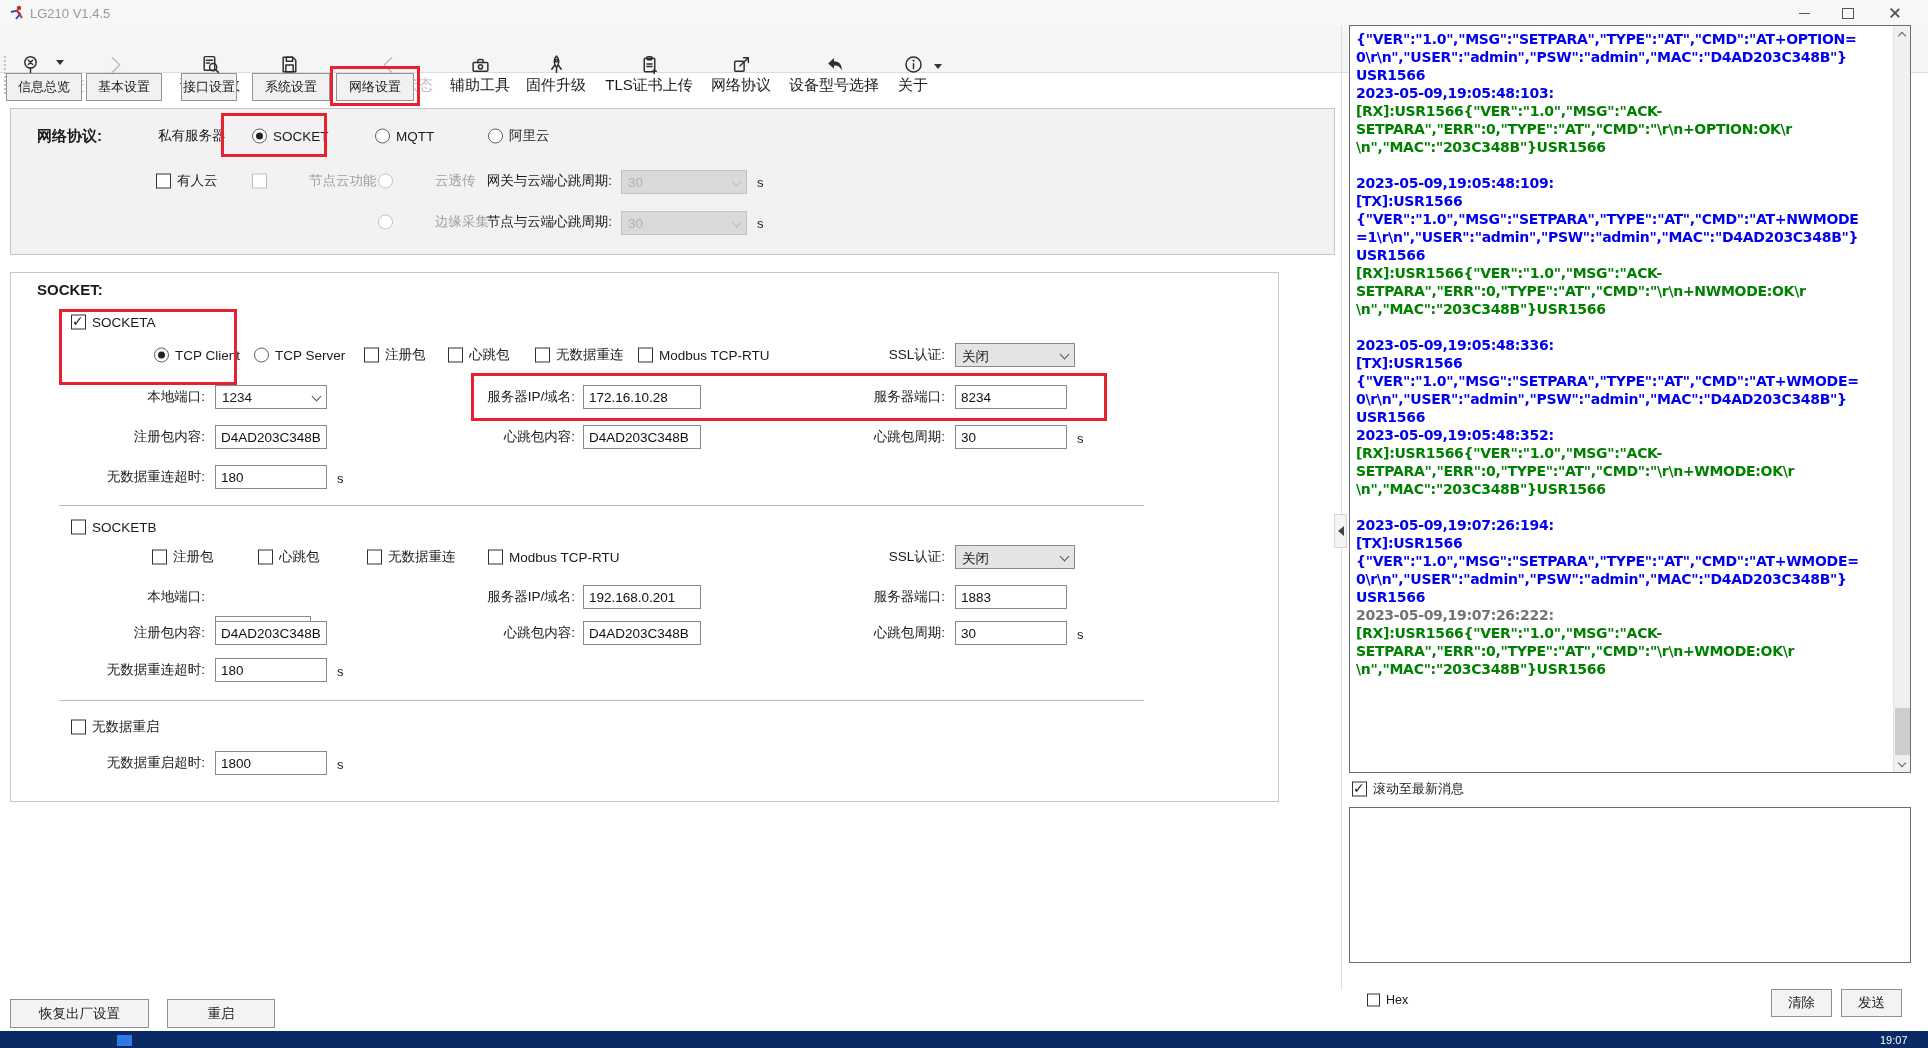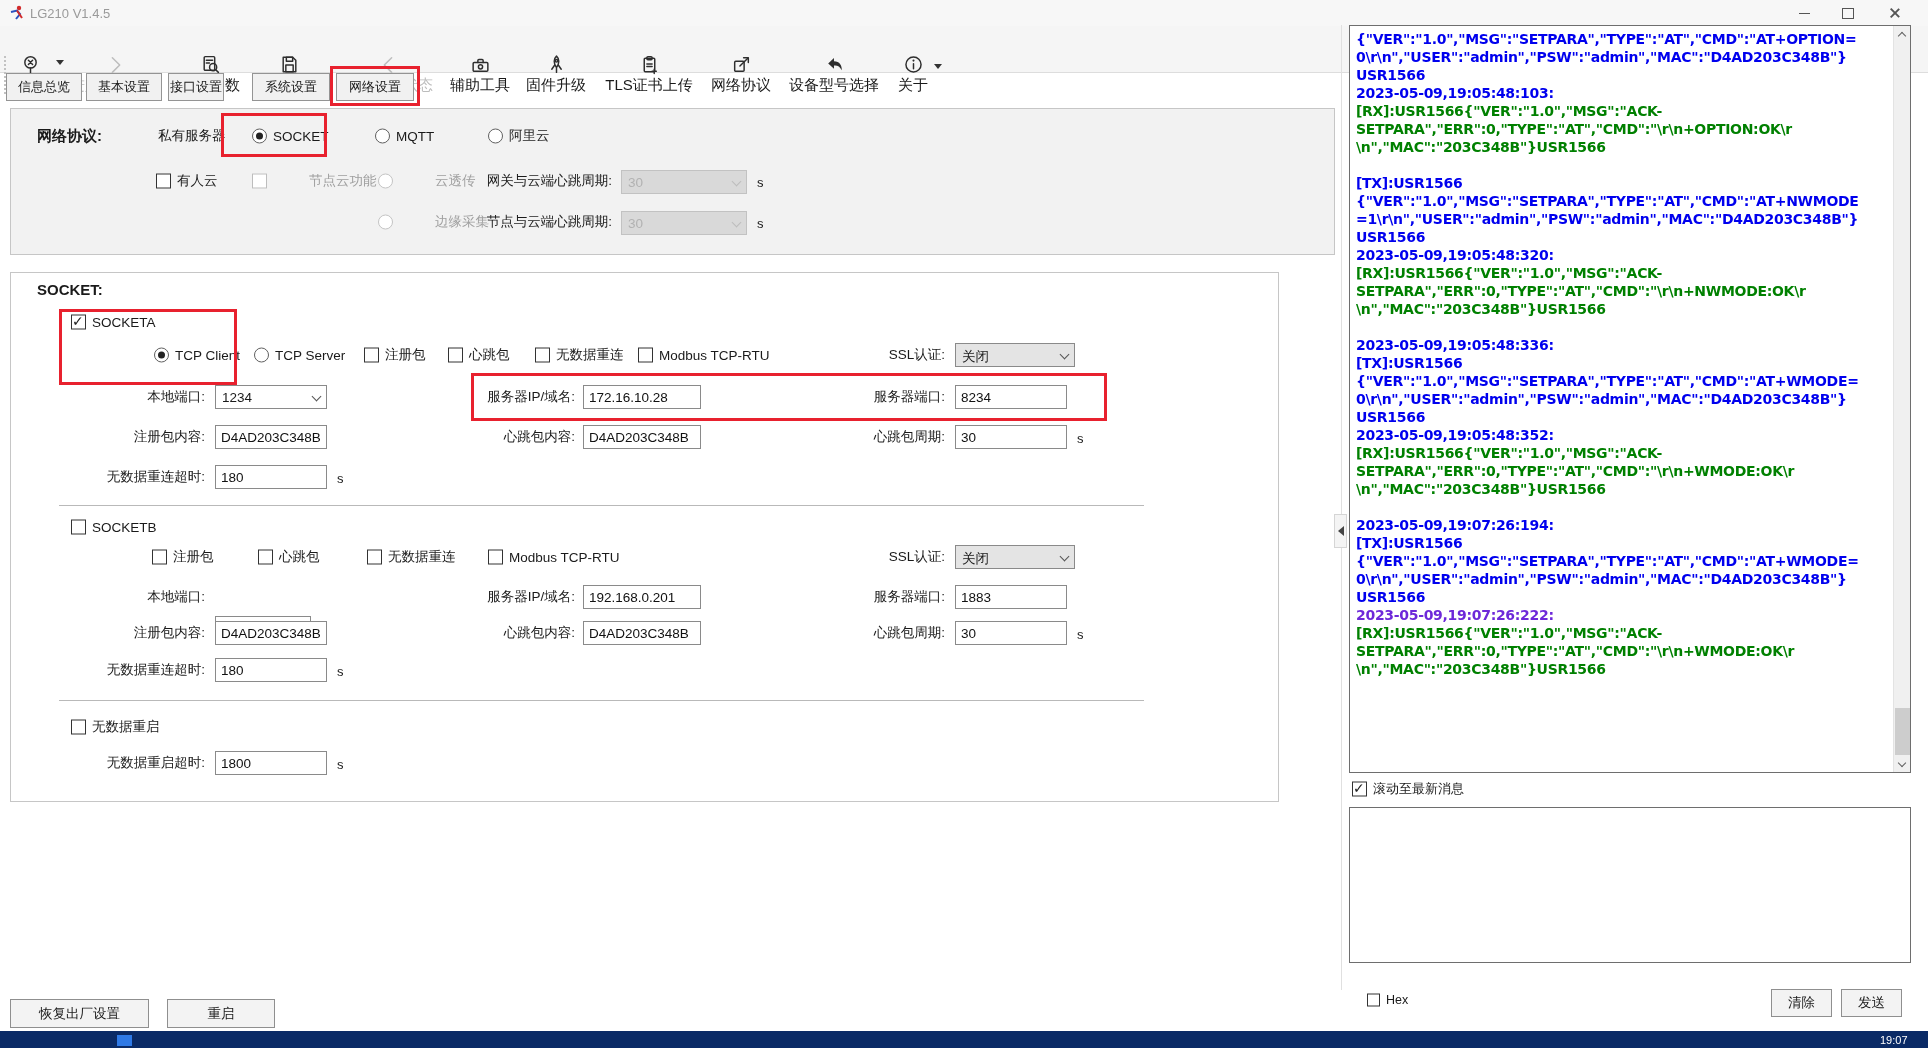--- a/index.html
+++ b/index.html
@@ -179,21 +179,21 @@
             <path d="M10 9.2 V14"></path>
             <circle cx="10" cy="6.3" r="1" fill="#2e2e2e" stroke="none"></circle>
           </svg></span>
         <span class="tlabel">关于</span>
       </div>
     </div>
 
   <div id="tabbar">
       <div class="tab" style="left: 6px; width: 76px;">信息总览</div>
       <div class="tab" style="left: 86px; width: 76px;">基本设置</div>
-      <div class="tab" style="left: 168px; width: 56px;">接口设置</div>
+      <div class="tab" style="left: 181px; width: 56px;">接口设置</div>
       <div class="tab" style="left: 252px; width: 78px;">系统设置</div>
       <div class="tab" style="left: 336px; width: 78px;">网络设置</div>
     </div>
   <div class="redbox" style="left:330px;top:66px;width:90px;height:40px"></div>
 
   <div class="group g1" style="left:10px;top:108px;width:1325px;height:147px"></div>
   <span class="slabel" style="left:37px;top:136px">网络协议:</span>
   <span class="lbl" style="left:158px;top:136px;text-align:center">私有服务器</span>
 
   <span class="rd on" style="left:252px;top:136px"></span>
@@ -334,45 +334,45 @@
   <div class="logbox" style="left:1349px;top:25px;width:562px;height:748px">
     <div id="log-lines">
         <div class="logline tx" style="color: rgb(0, 0, 238);">{"VER":"1.0","MSG":"SETPARA","TYPE":"AT","CMD":"AT+OPTION=</div>
         <div class="logline tx" style="color: rgb(0, 0, 238);">0\r\n","USER":"admin","PSW":"admin","MAC":"D4AD203C348B"}</div>
         <div class="logline tx" style="color: rgb(0, 0, 238);">USR1566</div>
         <div class="logline tx" style="color: rgb(0, 0, 238);">2023-05-09,19:05:48:103:</div>
         <div class="logline rx" style="color: rgb(0, 128, 0);">[RX]:USR1566{"VER":"1.0","MSG":"ACK-</div>
         <div class="logline rx" style="color: rgb(0, 128, 0);">SETPARA","ERR":0,"TYPE":"AT","CMD":"\r\n+OPTION:OK\r</div>
         <div class="logline rx" style="color: rgb(0, 128, 0);">\n","MAC":"203C348B"}USR1566</div>
         <div class="logline tx" style="color: rgb(0, 0, 238);">&nbsp;</div>
+        <div class="logline tx" style="color: rgb(0, 0, 238);">2023-05-09,19:05:48:109:</div>
         <div class="logline tx" style="color: rgb(0, 0, 238);">[TX]:USR1566</div>
         <div class="logline tx" style="color: rgb(0, 0, 238);">{"VER":"1.0","MSG":"SETPARA","TYPE":"AT","CMD":"AT+NWMODE</div>
         <div class="logline tx" style="color: rgb(0, 0, 238);">=1\r\n","USER":"admin","PSW":"admin","MAC":"D4AD203C348B"}</div>
         <div class="logline tx" style="color: rgb(0, 0, 238);">USR1566</div>
-        <div class="logline tx" style="color: rgb(0, 0, 238);">2023-05-09,19:05:48:320:</div>
         <div class="logline rx" style="color: rgb(0, 128, 0);">[RX]:USR1566{"VER":"1.0","MSG":"ACK-</div>
         <div class="logline rx" style="color: rgb(0, 128, 0);">SETPARA","ERR":0,"TYPE":"AT","CMD":"\r\n+NWMODE:OK\r</div>
         <div class="logline rx" style="color: rgb(0, 128, 0);">\n","MAC":"203C348B"}USR1566</div>
         <div class="logline tx" style="color: rgb(0, 0, 238);">&nbsp;</div>
         <div class="logline tx" style="color: rgb(0, 0, 238);">2023-05-09,19:05:48:336:</div>
         <div class="logline tx" style="color: rgb(0, 0, 238);">[TX]:USR1566</div>
         <div class="logline tx" style="color: rgb(0, 0, 238);">{"VER":"1.0","MSG":"SETPARA","TYPE":"AT","CMD":"AT+WMODE=</div>
         <div class="logline tx" style="color: rgb(0, 0, 238);">0\r\n","USER":"admin","PSW":"admin","MAC":"D4AD203C348B"}</div>
         <div class="logline tx" style="color: rgb(0, 0, 238);">USR1566</div>
         <div class="logline tx" style="color: rgb(0, 0, 238);">2023-05-09,19:05:48:352:</div>
         <div class="logline rx" style="color: rgb(0, 128, 0);">[RX]:USR1566{"VER":"1.0","MSG":"ACK-</div>
         <div class="logline rx" style="color: rgb(0, 128, 0);">SETPARA","ERR":0,"TYPE":"AT","CMD":"\r\n+WMODE:OK\r</div>
         <div class="logline rx" style="color: rgb(0, 128, 0);">\n","MAC":"203C348B"}USR1566</div>
         <div class="logline tx" style="color: rgb(0, 0, 238);">&nbsp;</div>
         <div class="logline tx" style="color: rgb(0, 0, 238);">2023-05-09,19:07:26:194:</div>
         <div class="logline tx" style="color: rgb(0, 0, 238);">[TX]:USR1566</div>
         <div class="logline tx" style="color: rgb(0, 0, 238);">{"VER":"1.0","MSG":"SETPARA","TYPE":"AT","CMD":"AT+WMODE=</div>
         <div class="logline tx" style="color: rgb(0, 0, 238);">0\r\n","USER":"admin","PSW":"admin","MAC":"D4AD203C348B"}</div>
         <div class="logline tx" style="color: rgb(0, 0, 238);">USR1566</div>
-        <div class="logline tx" style="color: #6d28d9;">2023-05-09,19:07:26:222:</div>
+        <div class="logline tx" style="color: #737373;">2023-05-09,19:07:26:222:</div>
         <div class="logline rx" style="color: rgb(0, 128, 0);">[RX]:USR1566{"VER":"1.0","MSG":"ACK-</div>
         <div class="logline rx" style="color: rgb(0, 128, 0);">SETPARA","ERR":0,"TYPE":"AT","CMD":"\r\n+WMODE:OK\r</div>
         <div class="logline rx" style="color: rgb(0, 128, 0);">\n","MAC":"203C348B"}USR1566</div>
       </div>
     <div class="scrollbar">
       <div class="sb-btn" style="top:0">
         <span class="sb-chev" style="top:7px;transform:rotate(-135deg)"></span>
       </div>
       <div class="sb-thumb" style="top:682px;height:48px"></div>
       <div class="sb-btn" style="top:729px">

